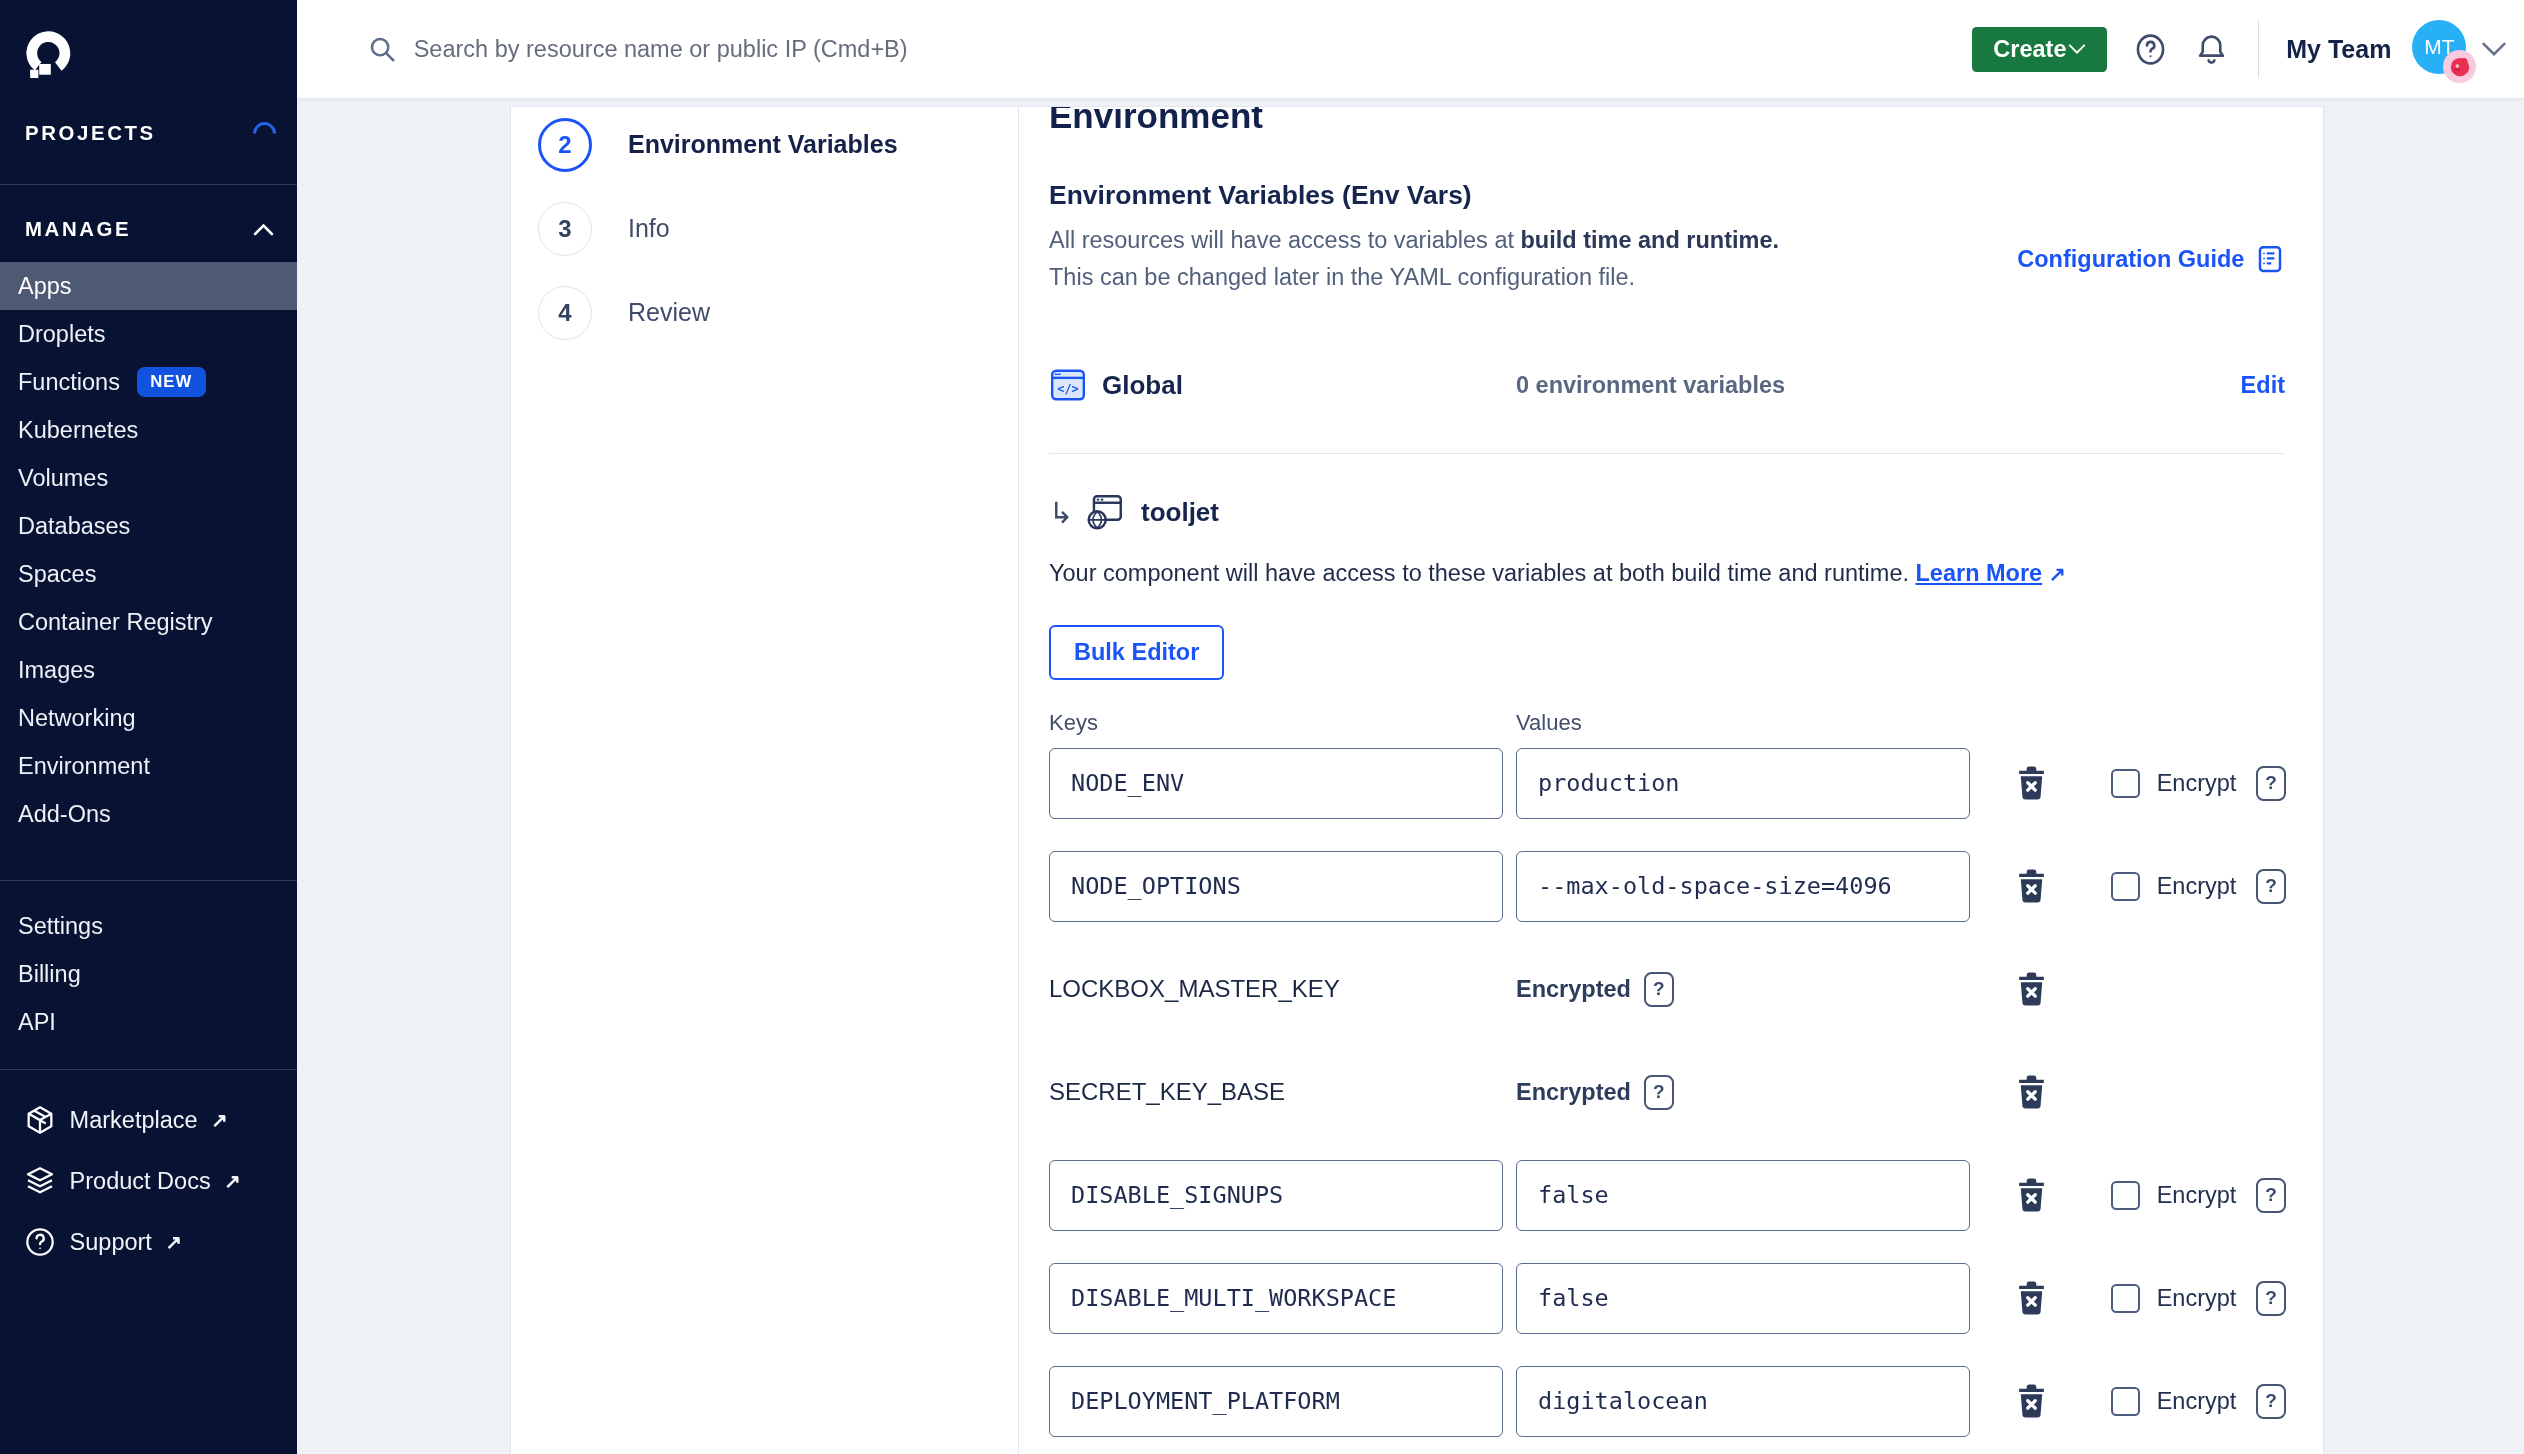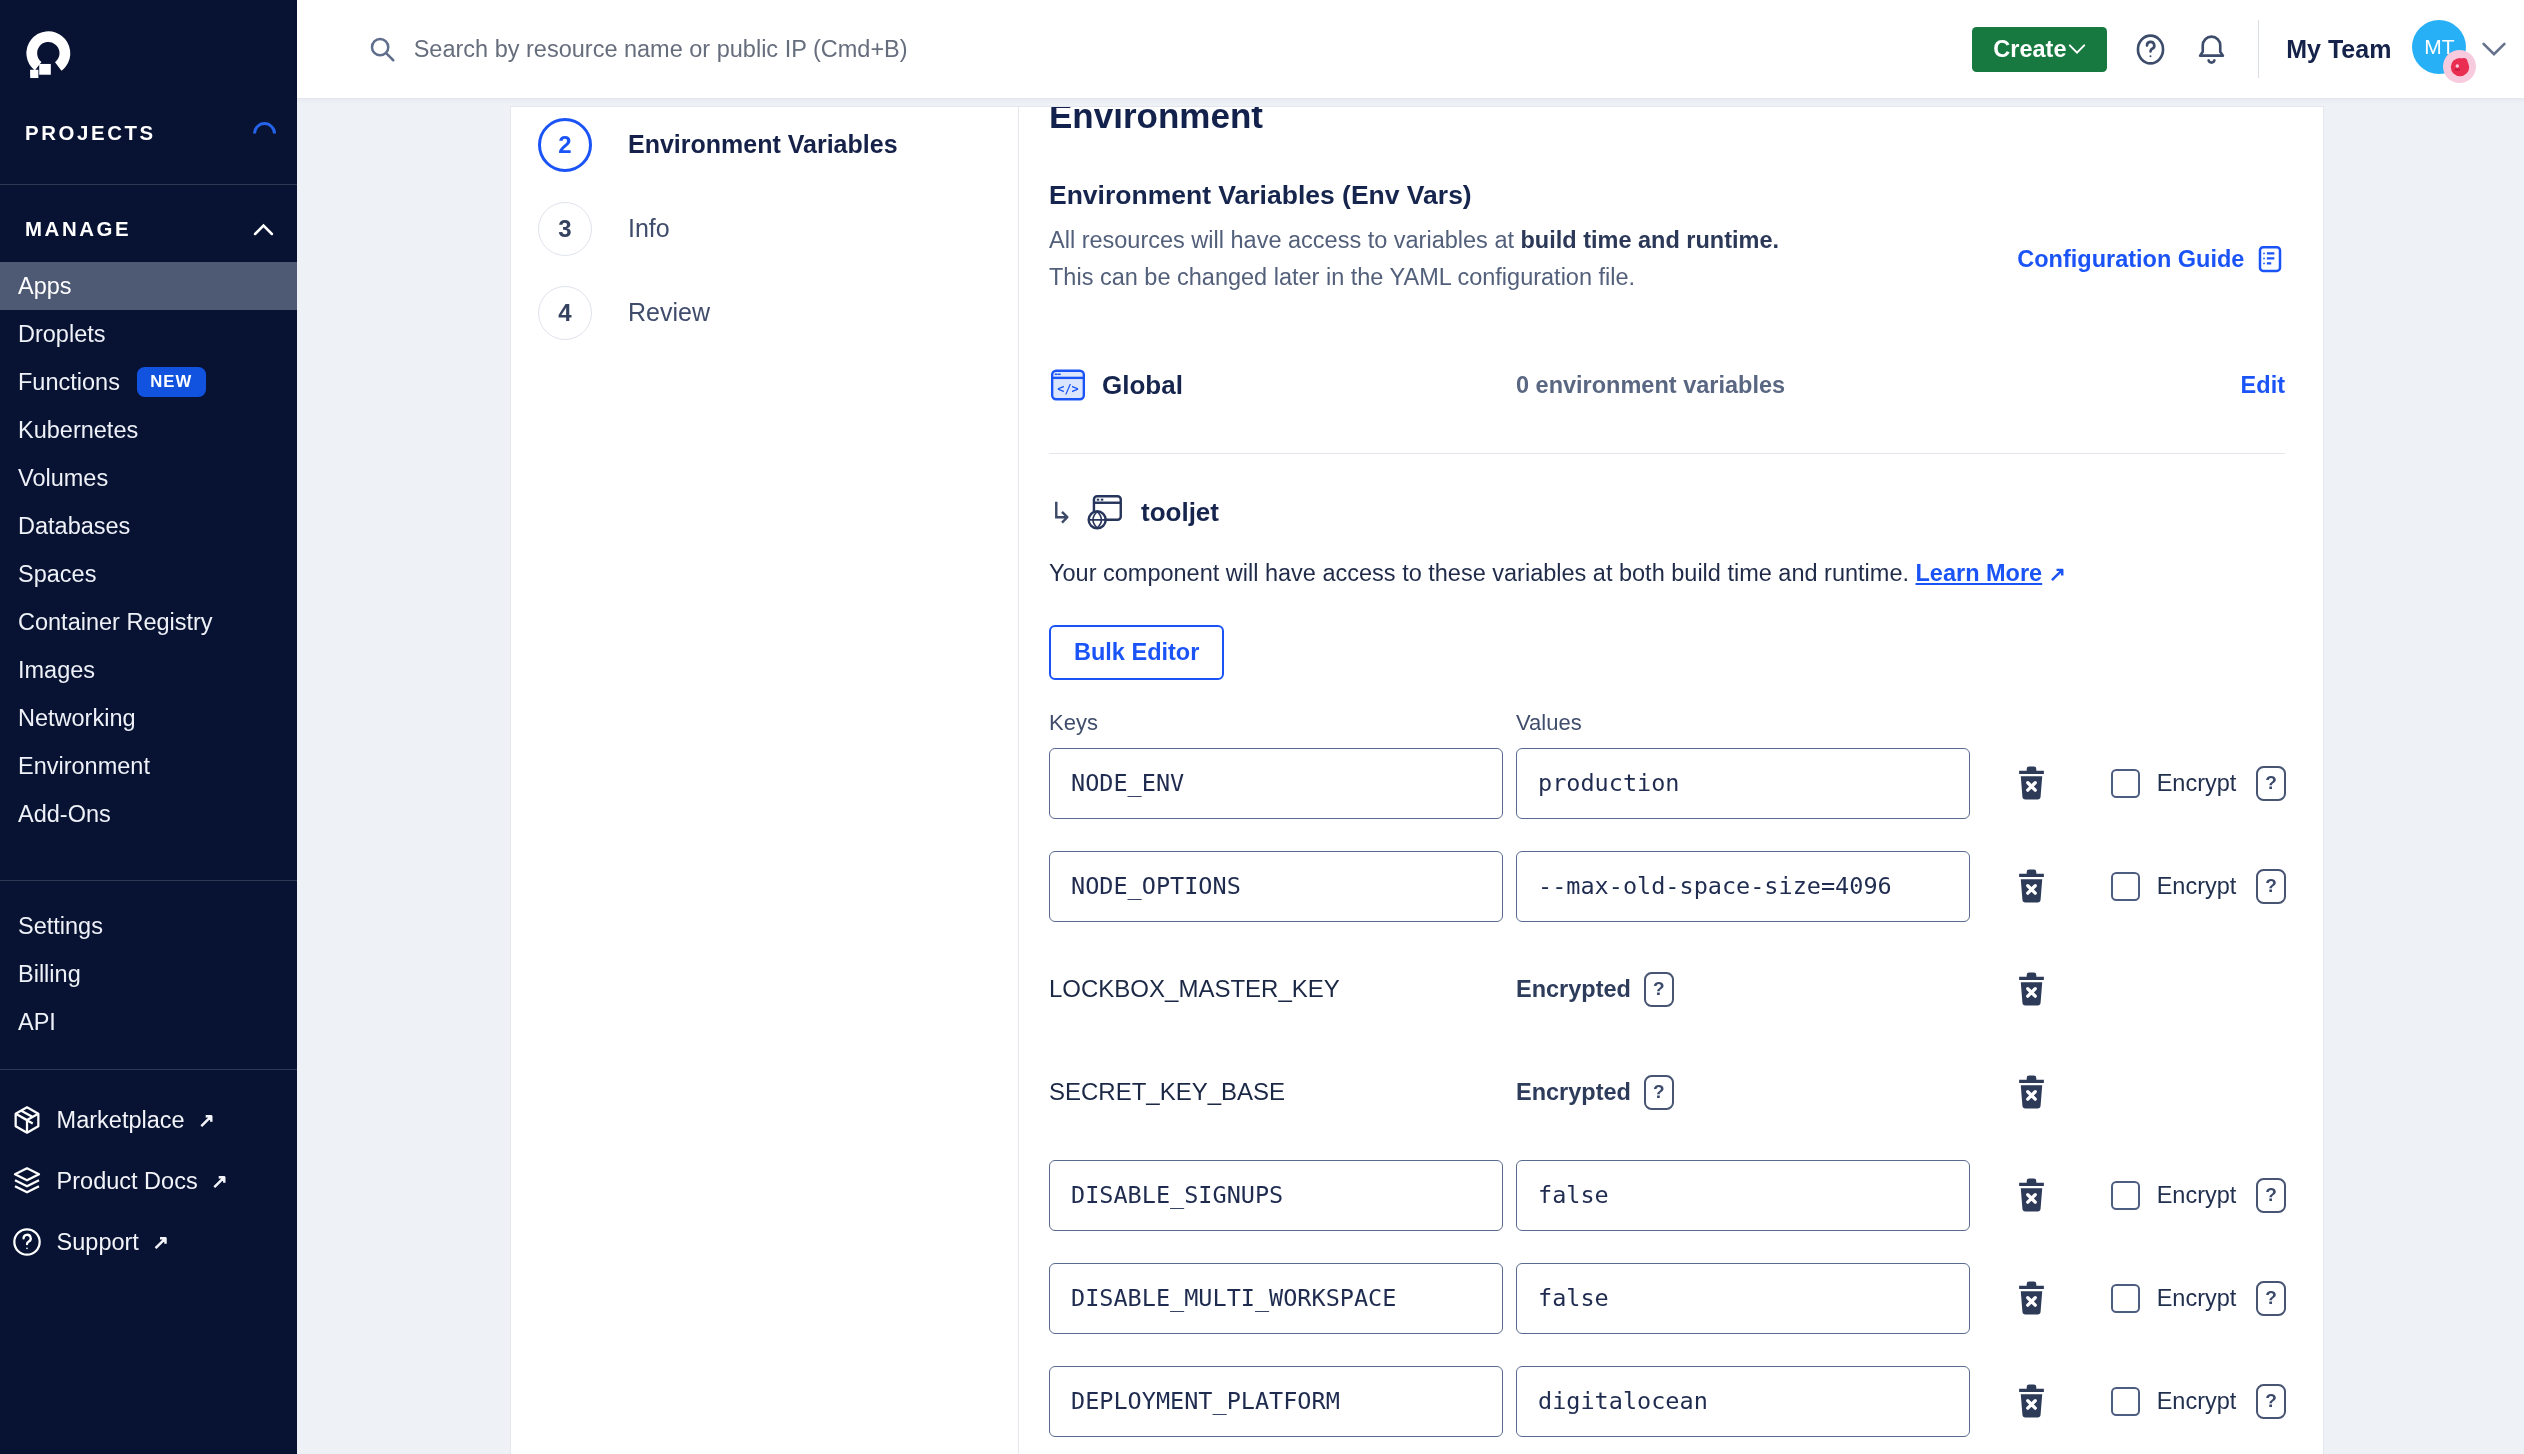--- a/index.html
+++ b/index.html
@@ -15,21 +15,21 @@
   .spinner { width:23px; height:23px; border:3.8px solid #2563eb; border-left-color:transparent; border-bottom-color:transparent; border-radius:50%; transform:rotate(-45deg); }
   .sb-divider { border:none; border-top:0.8px solid rgba(255,255,255,0.16); margin-top:39px; }
   .manage-row { margin:33px 23px 0 25px; display:flex; align-items:center; justify-content:space-between; }
   .sb-list { list-style:none; margin-top:21px; }
   .sb-item { height:48px; display:flex; align-items:center; padding-left:18px; font-size:23.5px; color:#eef1f7; cursor:pointer; }
   .sb-item.selected { background:#4e5a73; font-weight:500; color:#ffffff; }
   .badge { margin-left:16.7px; background:#1152de; color:#fff; font-size:16.7px; font-weight:700; letter-spacing:1.1px; padding:5.3px 13.6px 4.5px; border-radius:7.6px; }
   .sb-list-2 { list-style:none; margin-top:21px; }
   .sb-divider2 { border:none; border-top:0.8px solid rgba(255,255,255,0.16); margin-top:23px; }
   .sb-list-ext { list-style:none; margin-top:19.7px; }
-  .sb-item-ext { height:61px; display:flex; align-items:center; padding-left:11px; font-size:23.5px; color:#f2f4f9; cursor:pointer; }
+  .sb-item-ext { height:61px; display:flex; align-items:center; padding-left:24px; font-size:23.5px; color:#f2f4f9; cursor:pointer; }
   .sb-item-ext .ext-icon { width:32px; height:32px; margin-right:13.6px; flex:0 0 32px; }
   .ext-arrow { margin-left:13.6px; font-size:19.7px; font-weight:700; }
 
   
   .right-col { flex:1; display:flex; flex-direction:column; height:100%; }
   .topbar { height:98px; flex:0 0 98px; background:#ffffff; display:flex; align-items:center; padding:0 18px 0 70px; box-shadow:0 0.8px 0 #e4e7ed, 0 2.3px 4.5px rgba(31,45,80,0.05); position:relative; z-index:5; }
   .search-icon { width:30px; height:30px; margin-right:16.7px; flex:0 0 30px; }
   .search-input { flex:1; border:none; outline:none; font-size:23.5px; color:#31405f; font-family:"Liberation Sans",sans-serif; background:transparent; }
   .search-input::placeholder { color:#666d7c; }
   .create-btn { background:#17793f; color:#fff; border:none; border-radius:4.5px; height:45px; padding:0 21px; font-size:23.5px; font-weight:600; display:flex; align-items:center; gap:2px; cursor:pointer; font-family:"Liberation Sans",sans-serif; }

